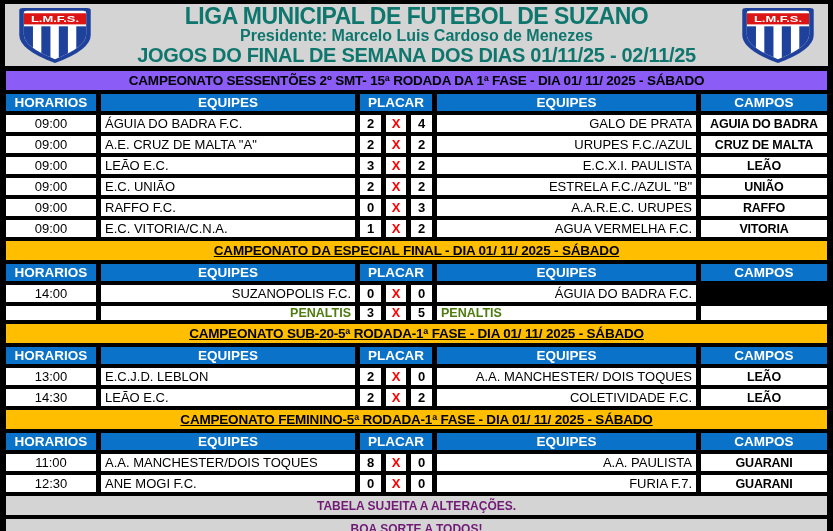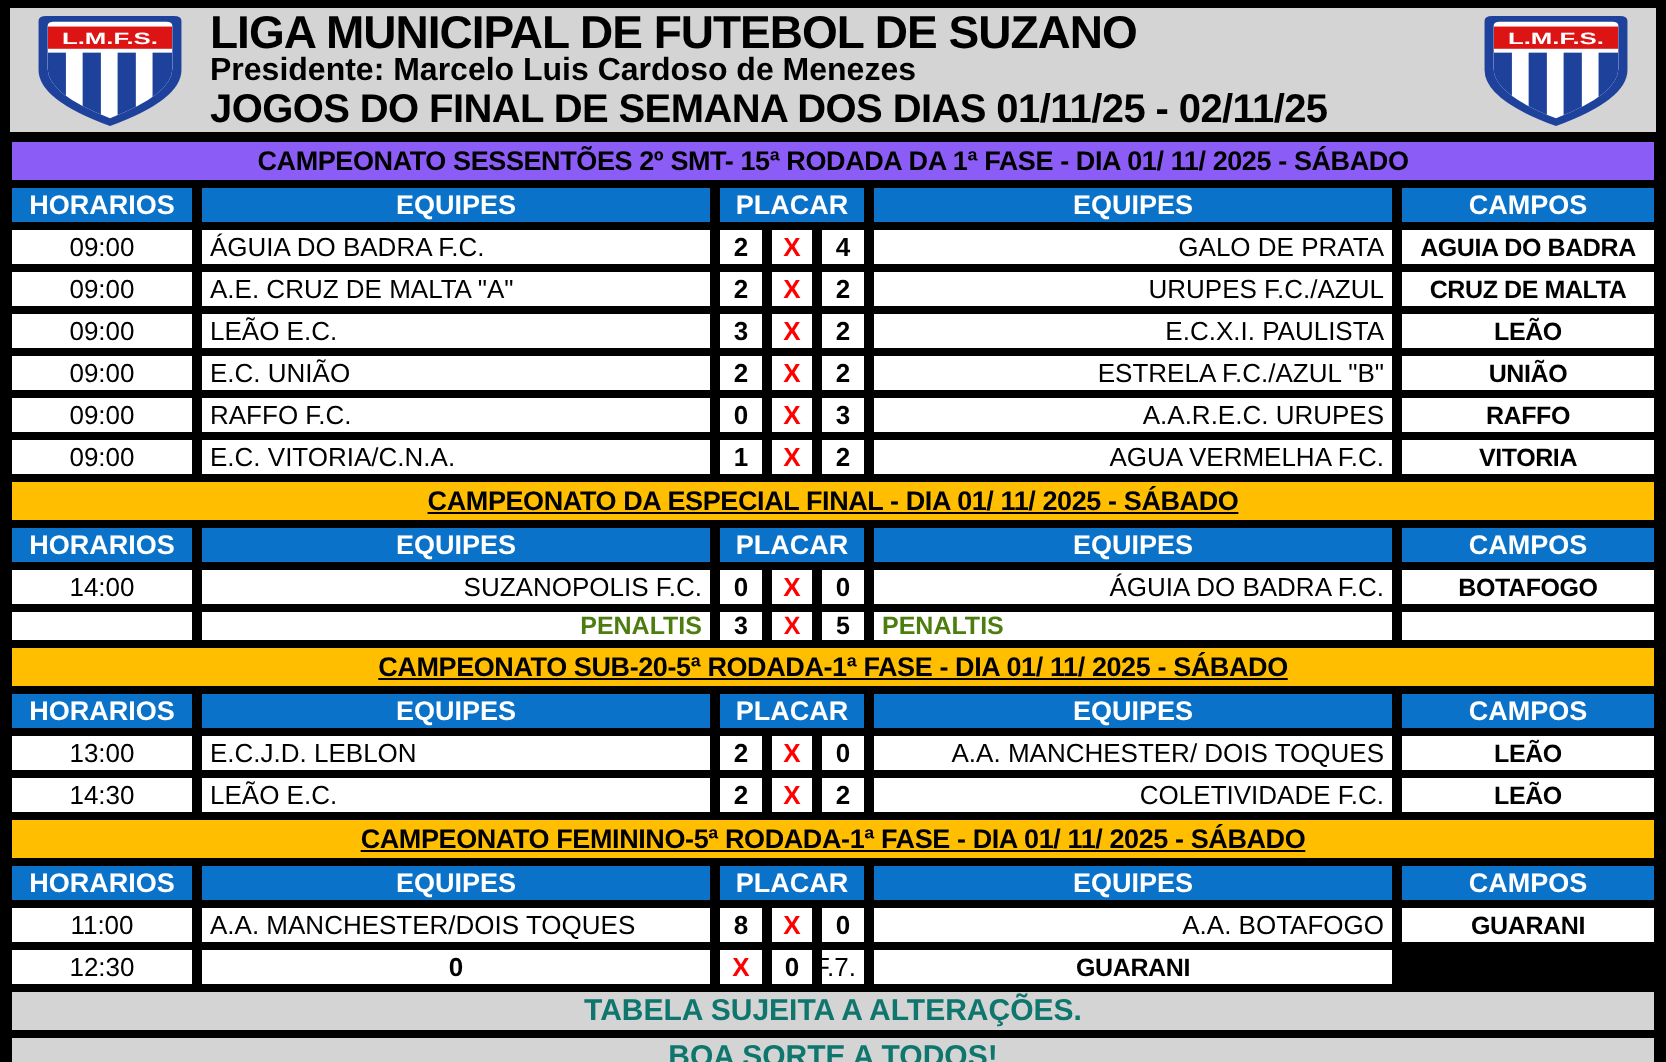--- a/index.html
+++ b/index.html
@@ -2,21 +2,21 @@
 <html><head>
 <meta charset="utf-8">
 <style>
   html,body{margin:0;padding:0;background:#000;}
   body{width:833px;height:531px;overflow:hidden;font-family:"Liberation Sans",sans-serif;}
   .page{width:833px;height:531px;background:#000;box-sizing:border-box;padding:4px 5px;}
 
   
   .masthead{height:62px;background:#d4d4d4;display:flex;align-items:center;margin-bottom:4px;}
   .logo-wrap{width:100px;display:flex;justify-content:center;align-items:flex-end;}
-  .head-center{flex:1;color:#000000;line-height:1.05;}
+  .head-center{flex:1;text-align:center;color:#0f766e;line-height:1.05;}
   .head-title{font-size:23px;font-weight:bold;letter-spacing:-0.5px;}
   .head-pres{font-size:16px;font-weight:bold;}
   .head-week{font-size:20px;font-weight:bold;letter-spacing:-0.3px;}
 
   
   .bar{height:19px;display:flex;align-items:center;justify-content:center;
        font-size:13.5px;font-weight:bold;color:#000;margin-bottom:2px;
        border:1px solid #000;letter-spacing:-0.2px;}
   .bar-gray{background:#8b5cf6;}
   .bar-orange{background:#ffbf00;text-decoration:underline;}
@@ -35,21 +35,21 @@
   .xcell{color:#ff0000;}
   .away{justify-content:flex-end;padding:0 4px;}
   .field{justify-content:center;font-weight:bold;font-size:12.5px;letter-spacing:-0.2px;}
   .penalty .cell{height:14px;font-size:12.5px;}
   .penalty .home,.penalty .away{color:#4d7c0f;font-weight:bold;}
   .penalty .home{justify-content:flex-end;}
   .penalty .away{justify-content:flex-start;}
 
   
   .foot{height:19px;background:#d4d4d4;border:1px solid #000;display:flex;align-items:center;
-        justify-content:center;font-size:15px;font-weight:bold;color:#0f766e;margin-bottom:2px;}
+        justify-content:center;font-size:12px;font-weight:bold;color:#701a75;margin-bottom:2px;}
 </style>
 </head>
 <body>
 
 <div class="page">
 
   <div class="masthead">
     <div class="logo-wrap">
       <svg width="76" height="57" viewBox="0 0 100 118" preserveAspectRatio="none">
         <defs>
@@ -178,21 +178,20 @@
       <div class="cell th">CAMPOS</div>
     </div>
     <div>
   <div class="row home-right">
     <div class="cell time">14:00</div>
     <div class="cell home">SUZANOPOLIS F.C.</div>
     <div class="cell score">0</div>
     <div class="cell score xcell">X</div>
     <div class="cell score">0</div>
     <div class="cell away">ÁGUIA DO BADRA F.C.</div>
-    <div class="cell field">BOTAFOGO</div>
   </div>
 
   <div class="row home-right penalty">
     <div class="cell time"></div>
     <div class="cell home">PENALTIS</div>
     <div class="cell score">3</div>
     <div class="cell score xcell">X</div>
     <div class="cell score">5</div>
     <div class="cell away">PENALTIS</div>
     <div class="cell field"></div>
@@ -241,26 +240,27 @@
       <div class="cell th">EQUIPES</div>
       <div class="cell th">CAMPOS</div>
     </div>
     <div>
   <div class="row">
     <div class="cell time">11:00</div>
     <div class="cell home">A.A. MANCHESTER/DOIS TOQUES</div>
     <div class="cell score">8</div>
     <div class="cell score xcell">X</div>
     <div class="cell score">0</div>
-    <div class="cell away">A.A. BOTAFOGO</div>
+    <div class="cell away">A.A. PAULISTA</div>
     <div class="cell field">GUARANI</div>
   </div>
 
   <div class="row">
     <div class="cell time">12:30</div>
+    <div class="cell home">ANE MOGI F.C.</div>
     <div class="cell score">0</div>
     <div class="cell score xcell">X</div>
     <div class="cell score">0</div>
     <div class="cell away">FURIA F.7.</div>
     <div class="cell field">GUARANI</div>
   </div>
 </div>
   </section>
 </div>
 

